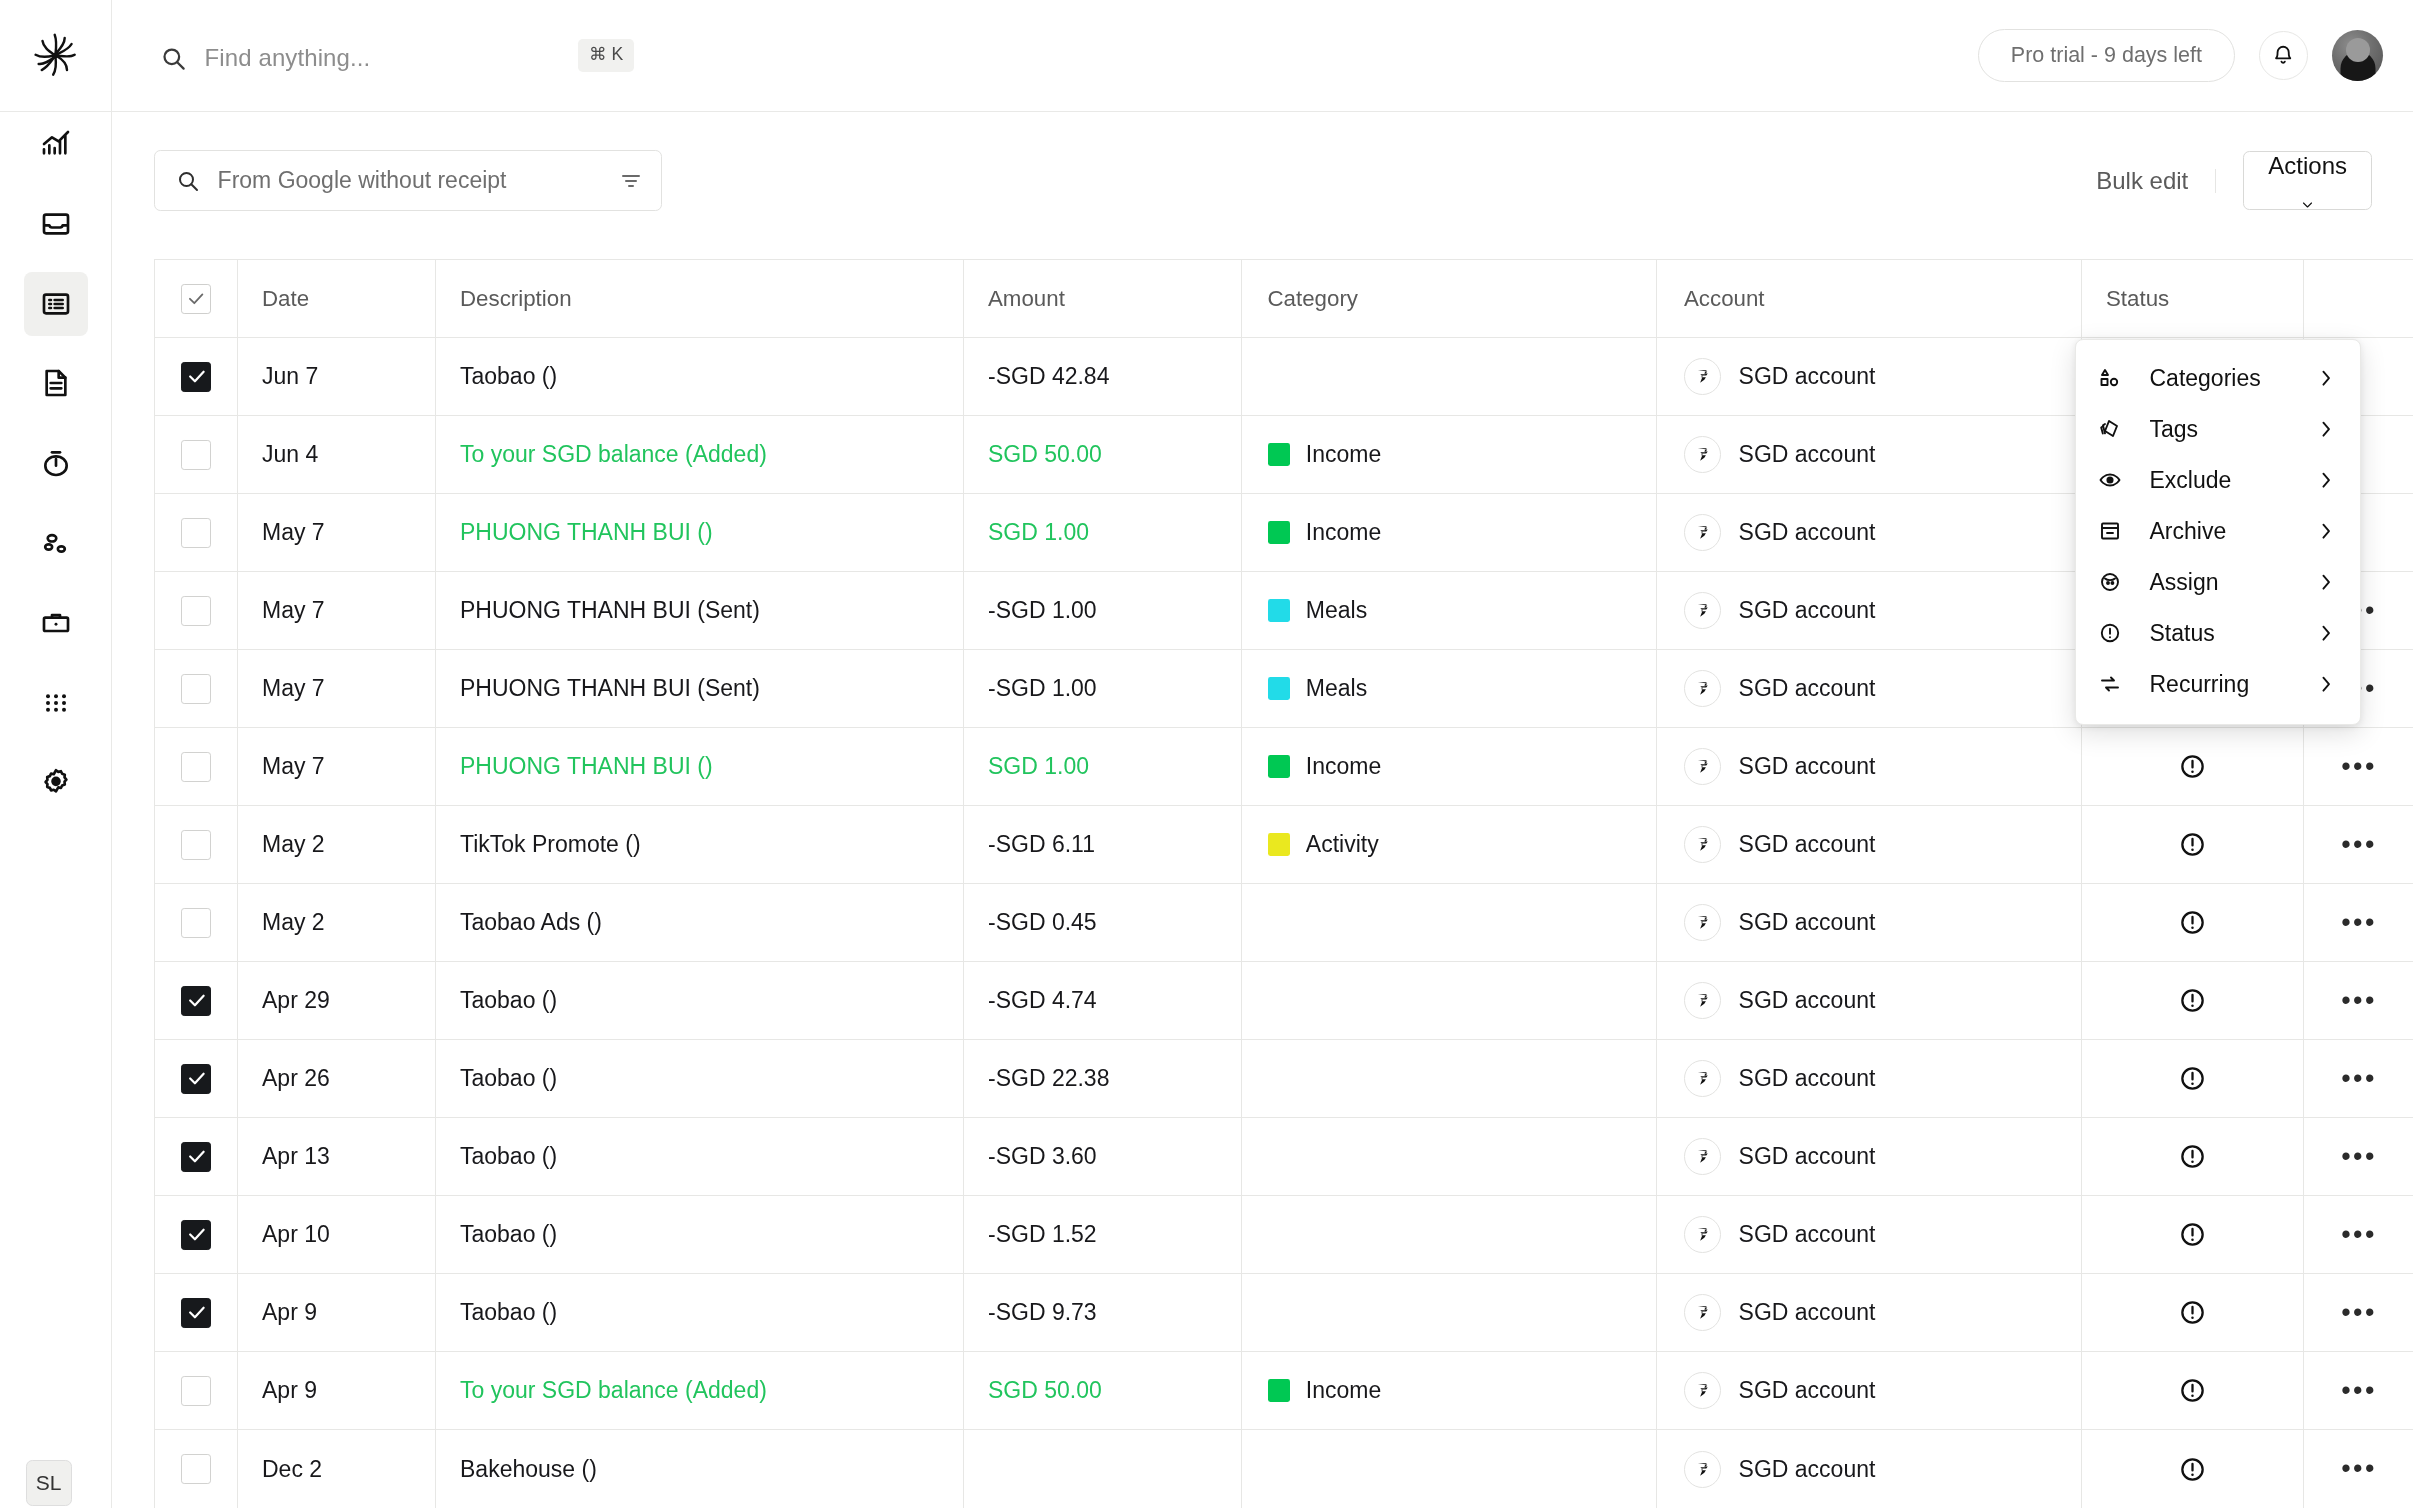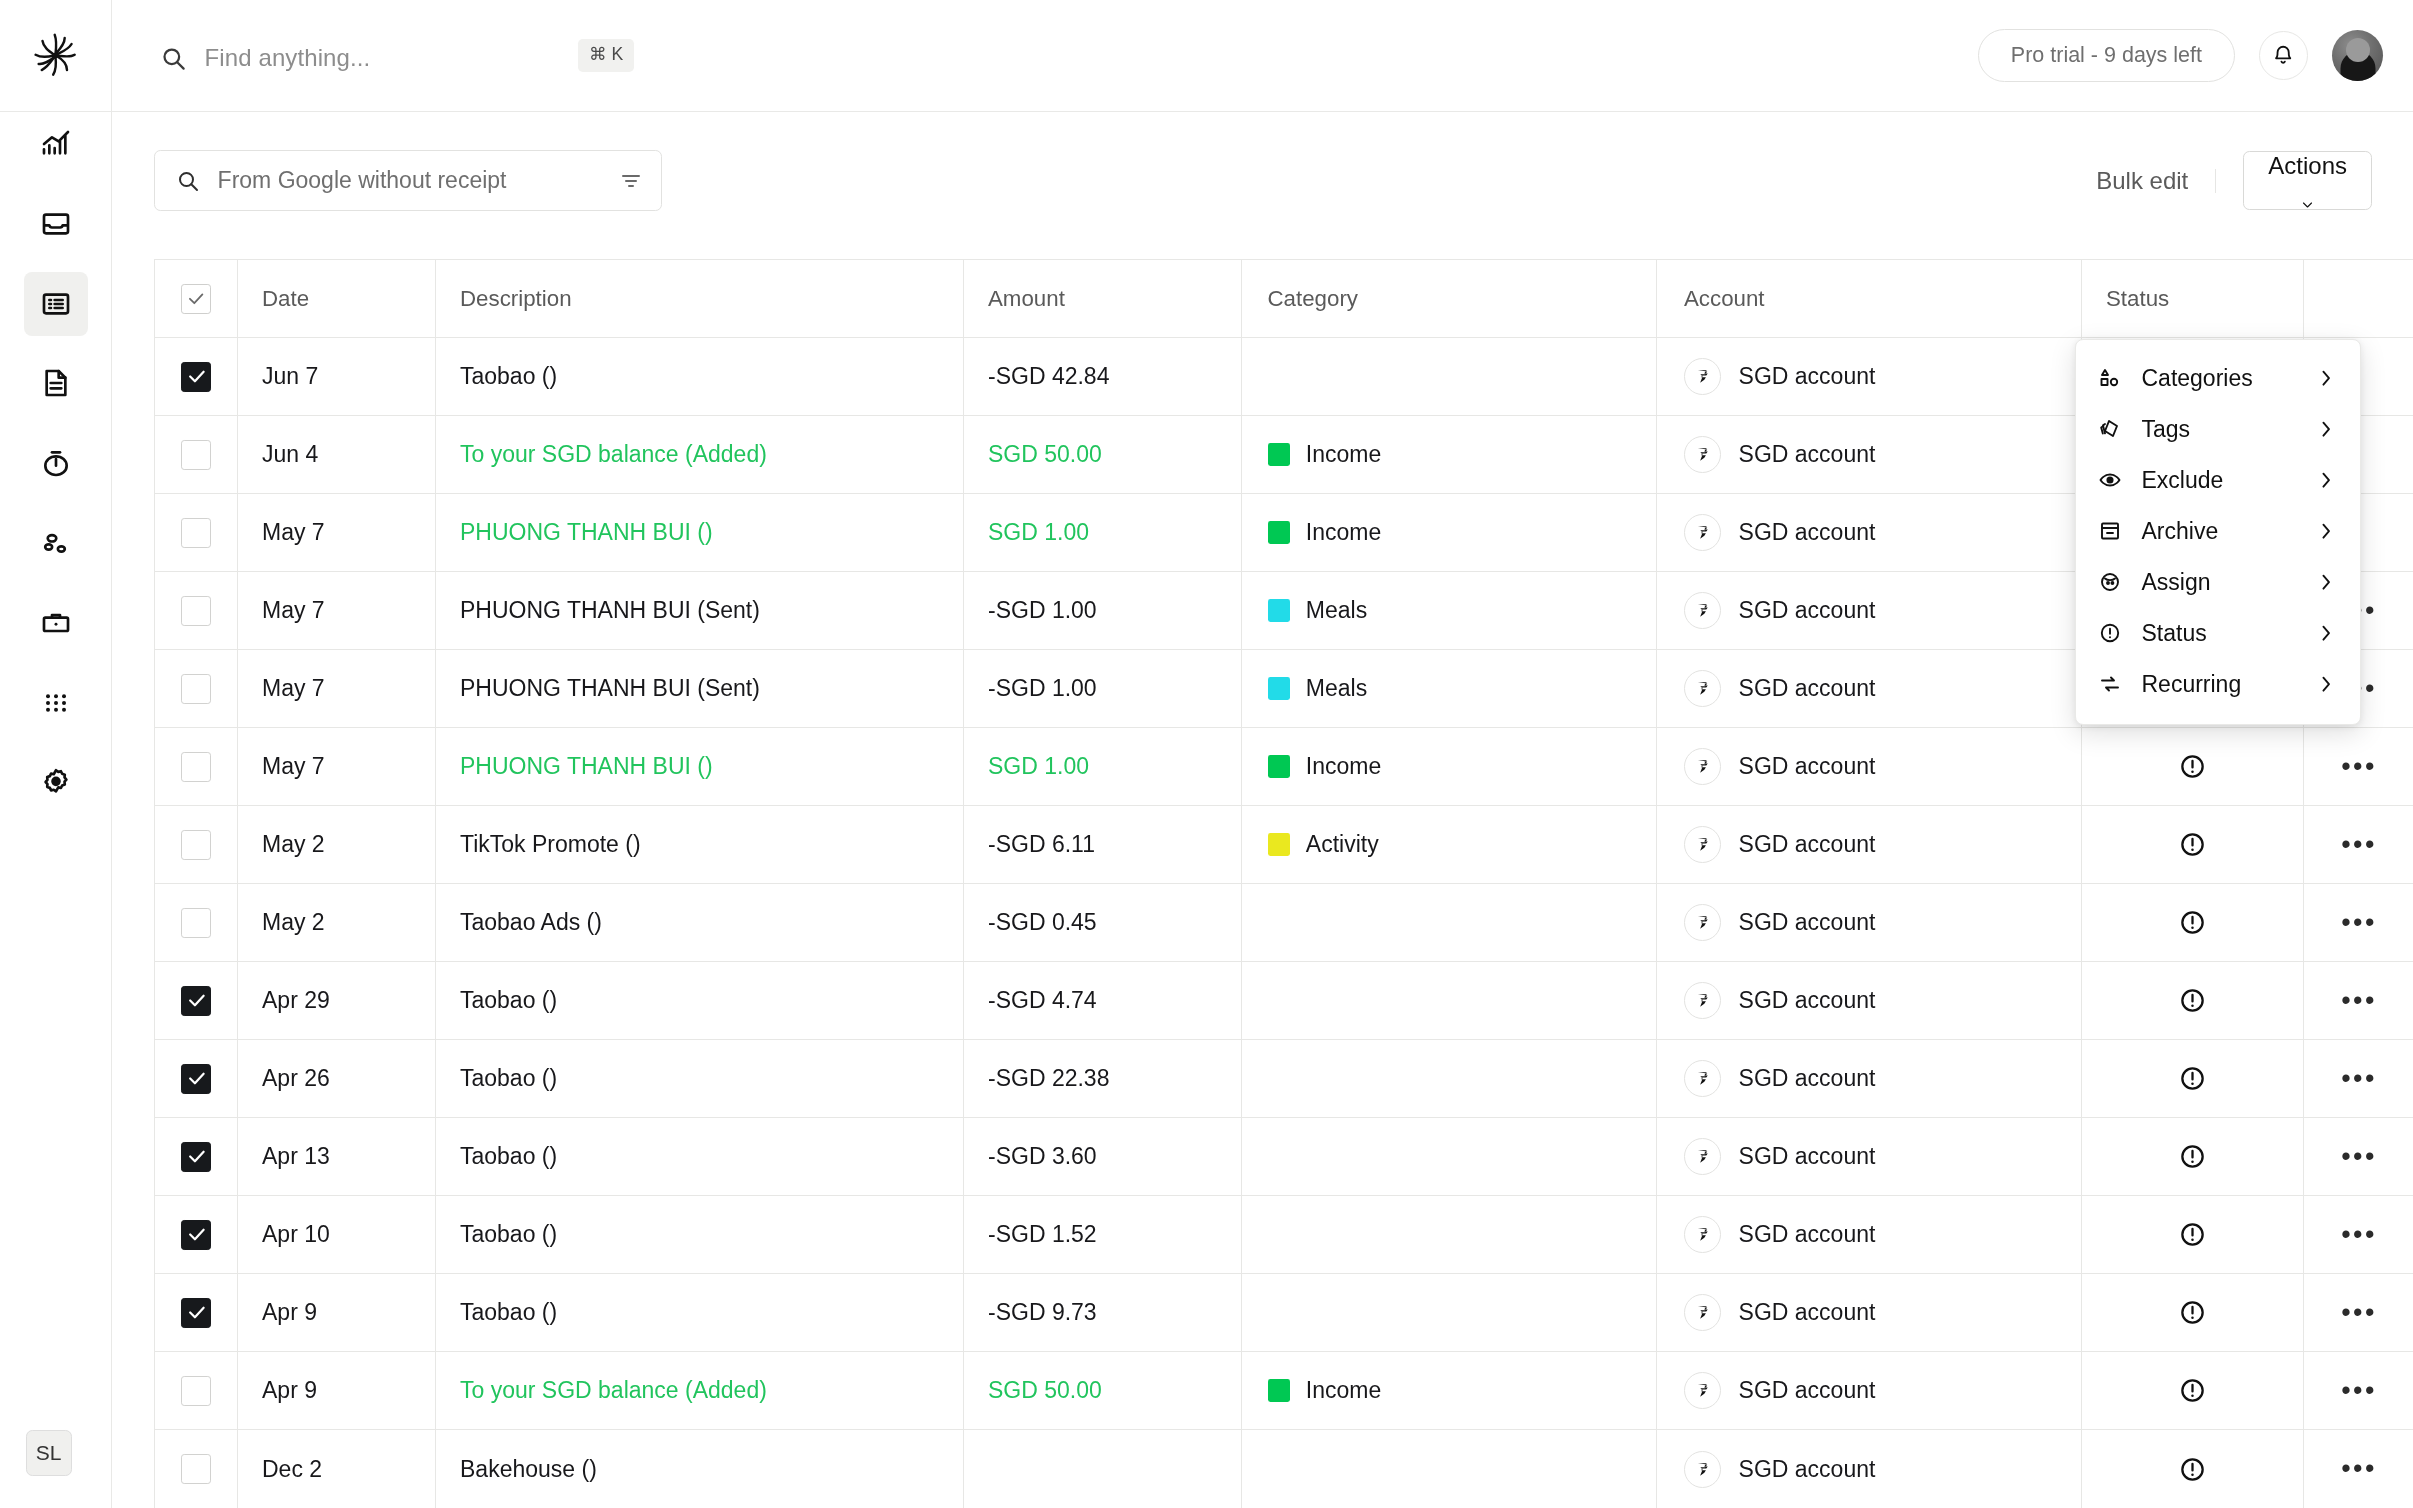--- a/index.html
+++ b/index.html
@@ -221,20 +221,21 @@
     border: 1.6px solid #e9e9e7;
     border-radius: 8px;
     box-shadow: 0 8px 27px rgba(0,0,0,.13), 0 1.6px 6.4px rgba(0,0,0,.07);
     padding: 12.8px 0 14.4px;
     z-index: 50;
   }
   .menu-item {
     height: 51px;
     display: flex; align-items: center;
     padding: 0 27px 0 21px;
+    gap: 8px;
   }
   .menu-ico { width: 25.5px; height: 25.5px; flex: 0 0 25.5px; display: flex; align-items:center; justify-content:center; }
   .menu-ico svg { width: 24px; height: 24px; display:block; }
   .menu-label { font-size: 23px; color: #111; margin-left: 19px; }
   .menu-chev { margin-left: auto; width: 14.4px; height: 22.3px; display: block; }
 </style>
 </head>
 <body>
 
 <div class="app">
@@ -338,21 +339,21 @@
           <circle cx="12" cy="17" r="1.5"></circle>
           <circle cx="18" cy="17" r="1.5"></circle>
       </svg>
     </div>
     <div class="rail-item" style="top:638px">
       <svg viewBox="0 0 24 24" fill="none" stroke="#111" stroke-width="2" stroke-linejoin="round">
         <path d="M12 3.2l1.7 1.2 2-.5.9 1.9 2 .7-.2 2.1 1.4 1.6-1.4 1.6.2 2.1-2 .7-.9 1.9-2-.5L12 19l-1.7-1.2-2 .5-.9-1.9-2-.7.2-2.1L4.2 12l1.4-1.6-.2-2.1 2-.7.9-1.9 2 .5z"></path>
         <circle cx="12" cy="11.5" r="2.6" fill="#111"></circle>
       </svg>
     </div>
-    <div class="rail-badge" style="left:25.5px; top:1318px">SL</div>
+    <div class="rail-badge" style="left:25.5px; top:1348px">SL</div>
   </div>
 
   <div class="main">
 
     <div class="toolbar">
       <div class="filter-box">
         <svg class="fb-search" viewBox="0 0 24 24" fill="none" stroke="#2e2e2e" stroke-width="2">
           <circle cx="10.5" cy="10.5" r="6.5"></circle>
             <line x1="15.3" y1="15.3" x2="21" y2="21" stroke-linecap="round"></line>
         </svg>

